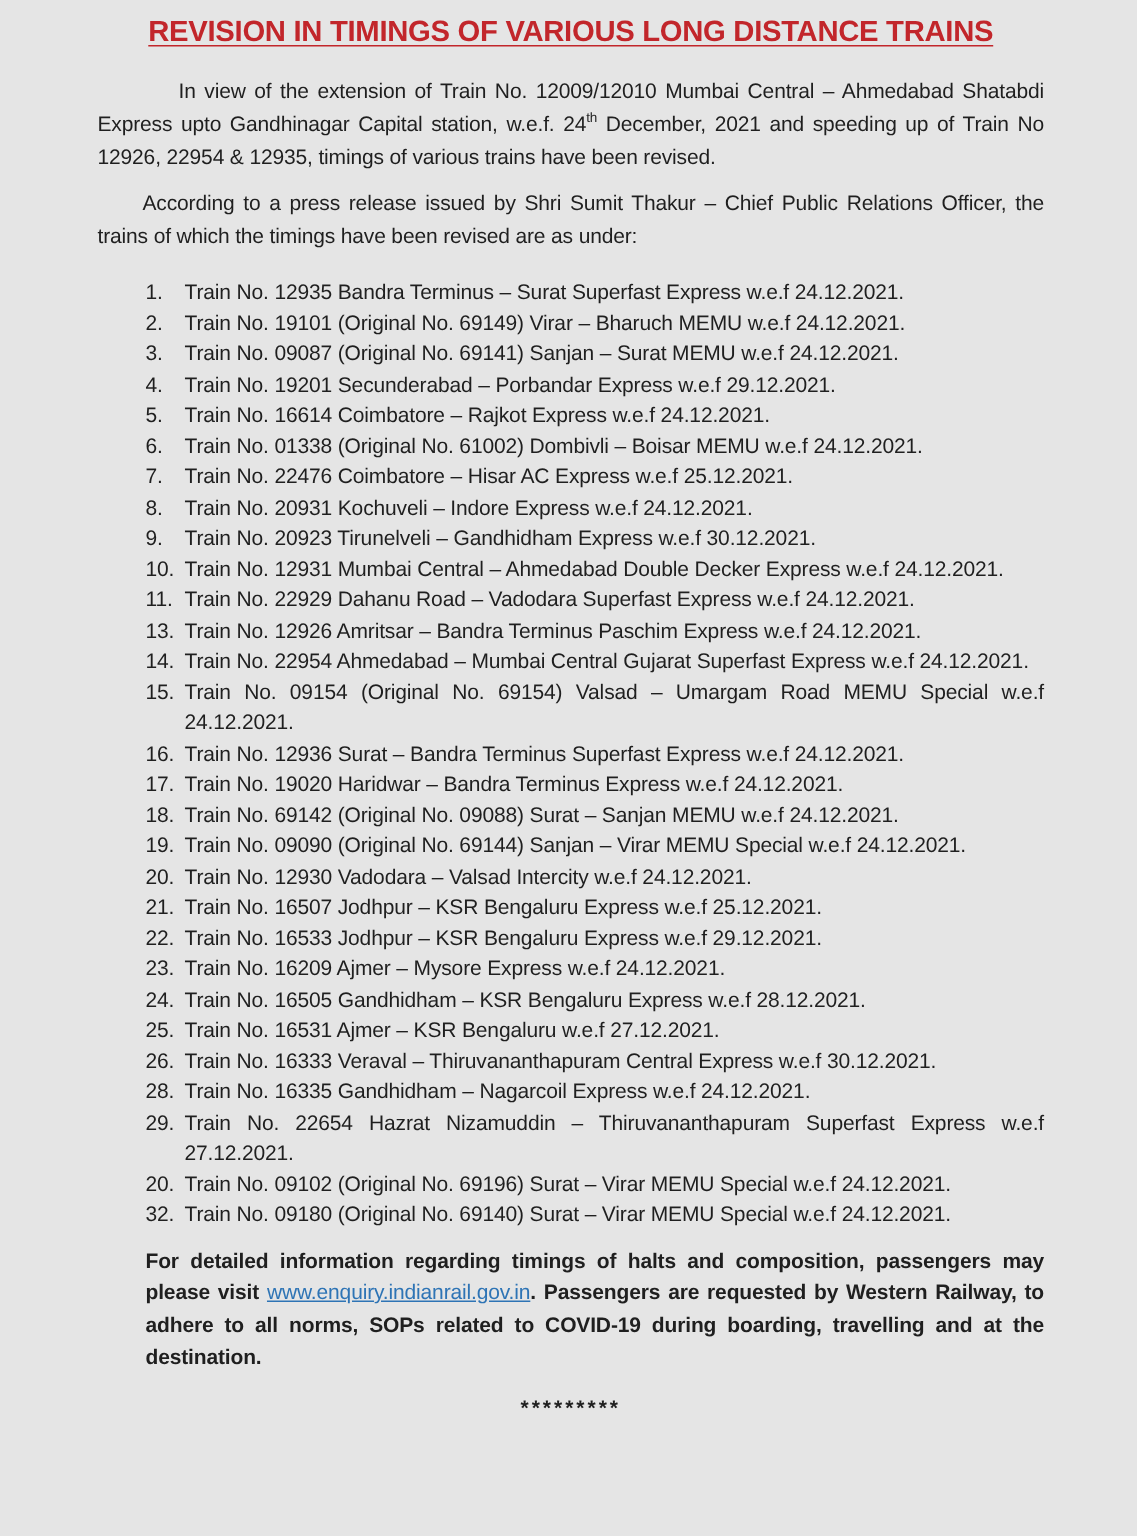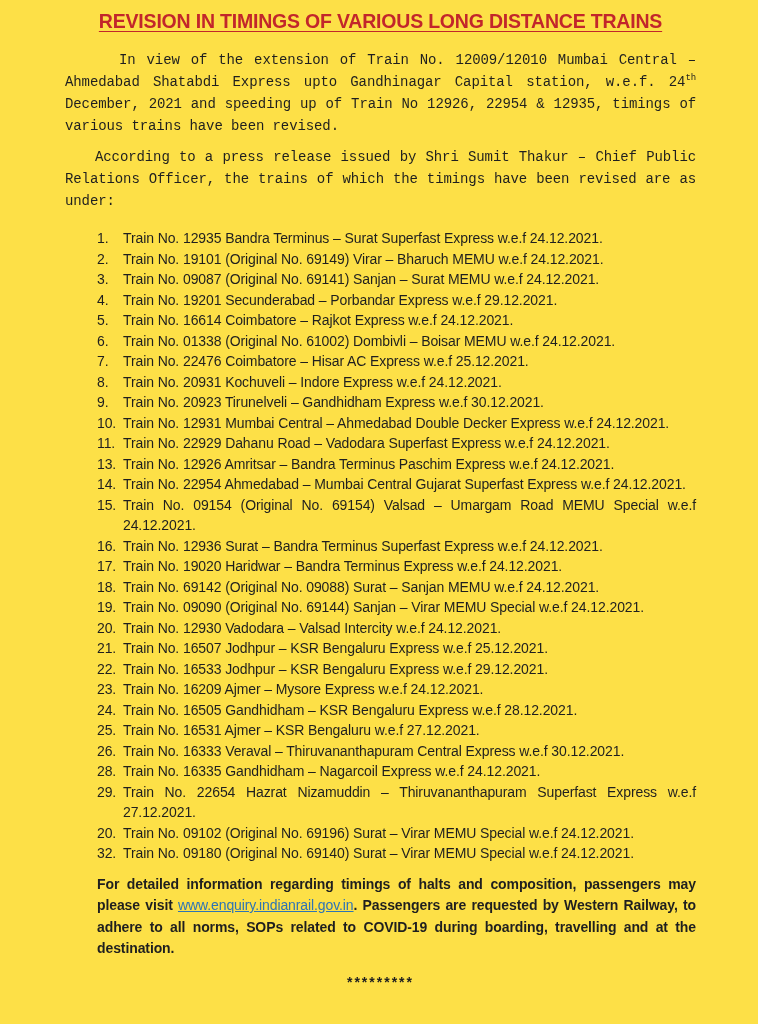--- a/index.html
+++ b/index.html
@@ -12,38 +12,37 @@
   body{
     width:758px;height:1024px;margin:0 auto;overflow:hidden;
     font-family:"Liberation Sans",sans-serif;
     color:var(--text-color);
     font-size:14px;
     letter-spacing:-0.1px;
   }
   .page{
     width:758px;height:1024px;
     padding:10px 62px 0 65px;
-    background:#fde047;
+    background:#e5e5e5;
   }
   h1.doc-title{
     font-size:19.5px;
     font-weight:bold;
     color:var(--title-red);
     text-align:center;
     text-decoration:underline;
     text-underline-offset:3px;
     margin:0 0 16px 0;
     letter-spacing:-0.2px;
     white-space:nowrap;
   }
   p.para{
     text-align:justify;
     line-height:22px;
     margin:0 0 9px 0;
-    font-family:Liberation Mono, monospace;
   }
   p.intro{text-indent:54px;}
   p.attribution{text-indent:30px;margin-bottom:16px;}
   sup.ord{
     font-size:9px;
     vertical-align:super;
     line-height:0;
   }
   ol.train-list{
     list-style:none;

